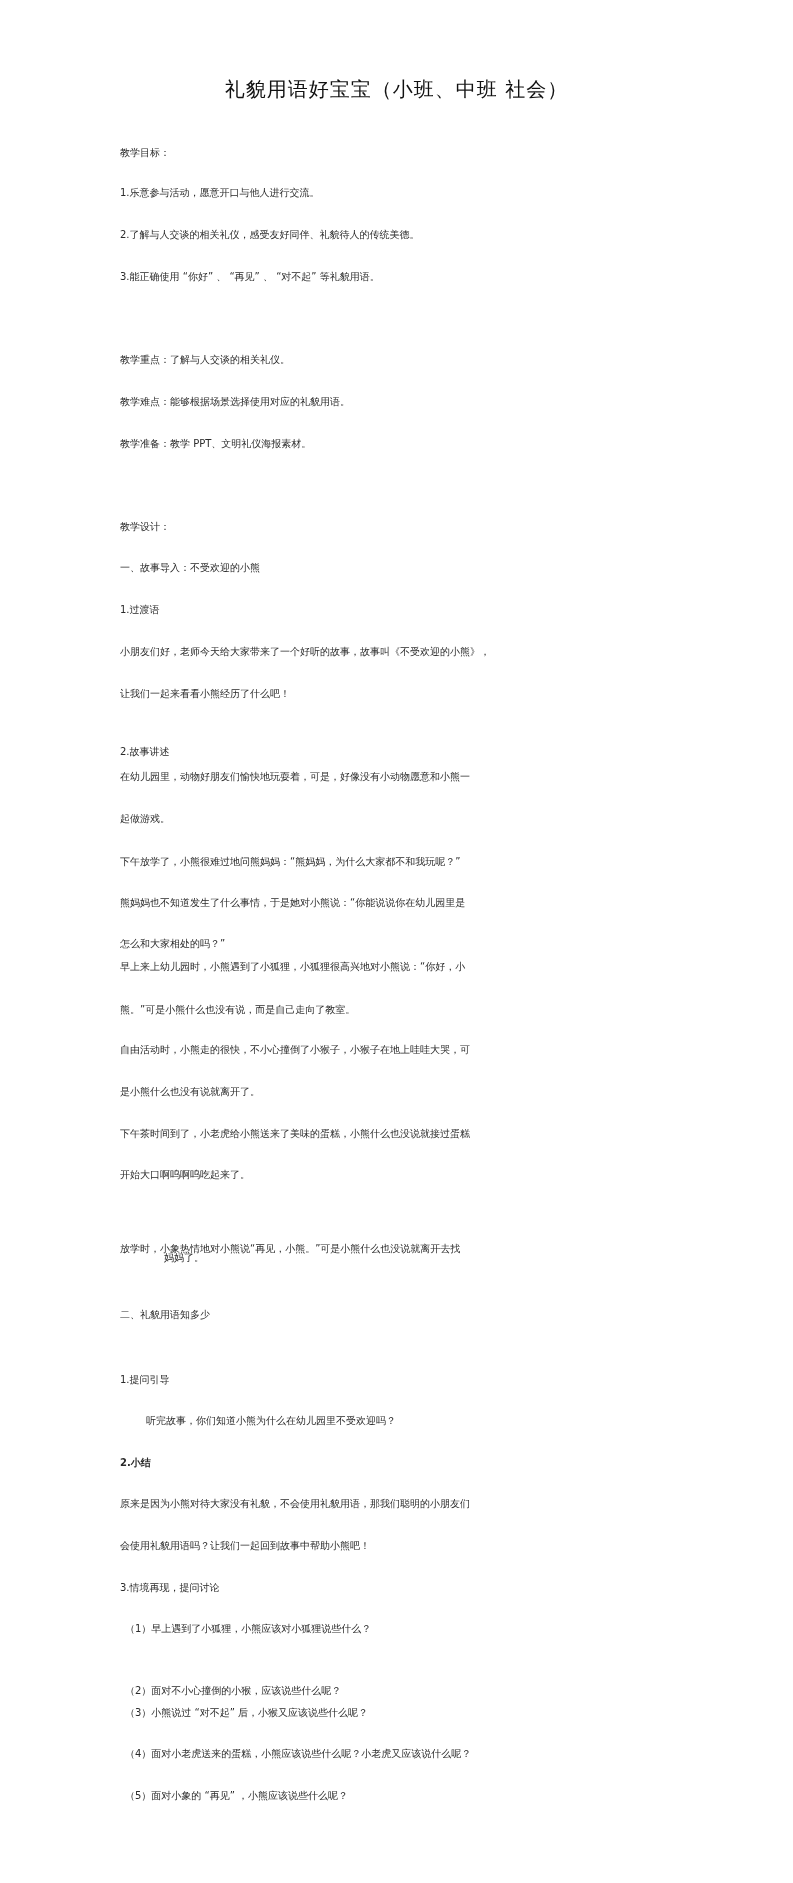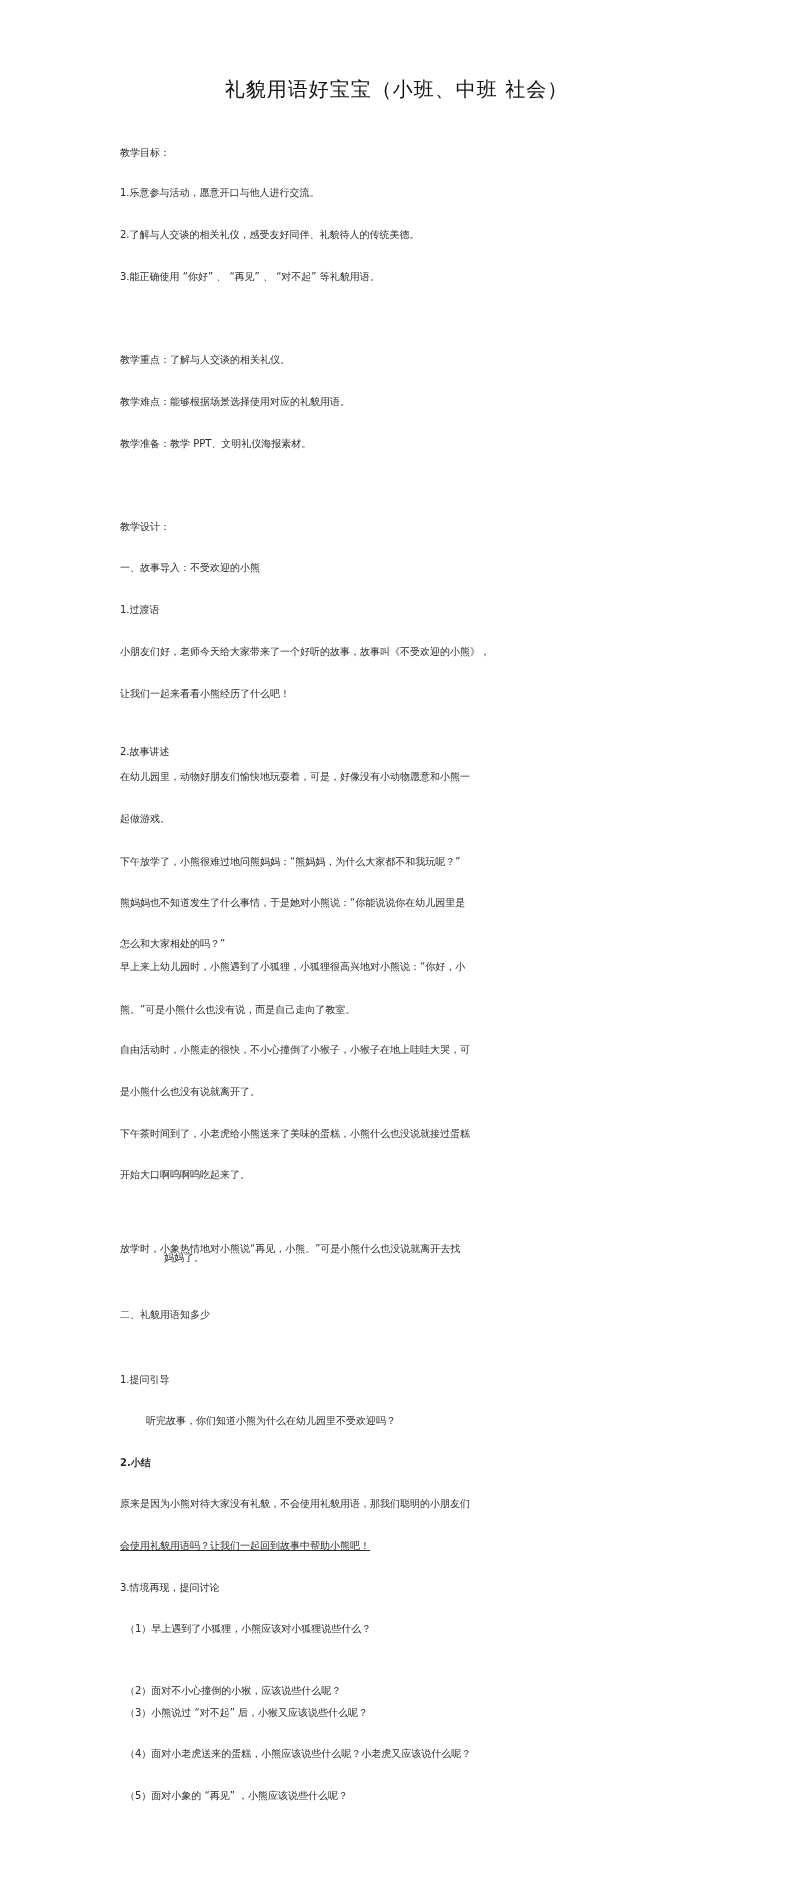--- a/index.html
+++ b/index.html
@@ -40,21 +40,21 @@
       <div class="line" style="top: 1081px;">是小熊什么也没有说就离开了。</div>
       <div class="line" style="top: 1123px;">下午茶时间到了，小老虎给小熊送来了美味的蛋糕，小熊什么也没说就接过蛋糕</div>
       <div class="line" style="top: 1164px;">开始大口啊呜啊呜吃起来了。</div>
       <div class="line" style="top: 1206px; margin-top: 32px;">放学时，小象热情地对小熊说“再见，小熊。”可是小熊什么也没说就离开去找</div>
       <div class="line" style="top: 1247px; margin-left: 44px;">妈妈了。</div>
       <div class="line" style="top: 1260px; margin-top: 44px;">二、礼貌用语知多少</div>
       <div class="line" style="top: 1369px;">1.提问引导</div>
       <div class="line" style="top: 1410px; padding-left: 26px;">听完故事，你们知道小熊为什么在幼儿园里不受欢迎吗？</div>
       <div class="line" style="top: 1452px; font-weight: bold;">2.小结</div>
       <div class="line" style="top: 1493px;">原来是因为小熊对待大家没有礼貌，不会使用礼貌用语，那我们聪明的小朋友们</div>
-      <div class="line" style="top: 1535px; text-decoration: underline;">会使用礼貌用语吗？让我们一起回到故事中帮助小熊吧！</div>
+      <div class="line" style="top: 1535px;">会使用礼貌用语吗？让我们一起回到故事中帮助小熊吧！</div>
       <div class="line" style="top: 1577px;">3.情境再现，提问讨论</div>
       <div class="line item" style="top: 1618px;">（1）早上遇到了小狐狸，小熊应该对小狐狸说些什么？</div>
       <div class="line item" style="top: 1660px; margin-top: 20px;">（2）面对不小心撞倒的小猴，应该说些什么呢？</div>
       <div class="line item" style="top: 1702px;">（3）小熊说过 “对不起” 后，小猴又应该说些什么呢？</div>
       <div class="line item" style="top: 1743px;">（4）面对小老虎送来的蛋糕，小熊应该说些什么呢？小老虎又应该说什么呢？</div>
       <div class="line item" style="top: 1785px;">（5）面对小象的 “再见” ，小熊应该说些什么呢？</div>
     </div>
 </div>
 
 </body></html>

